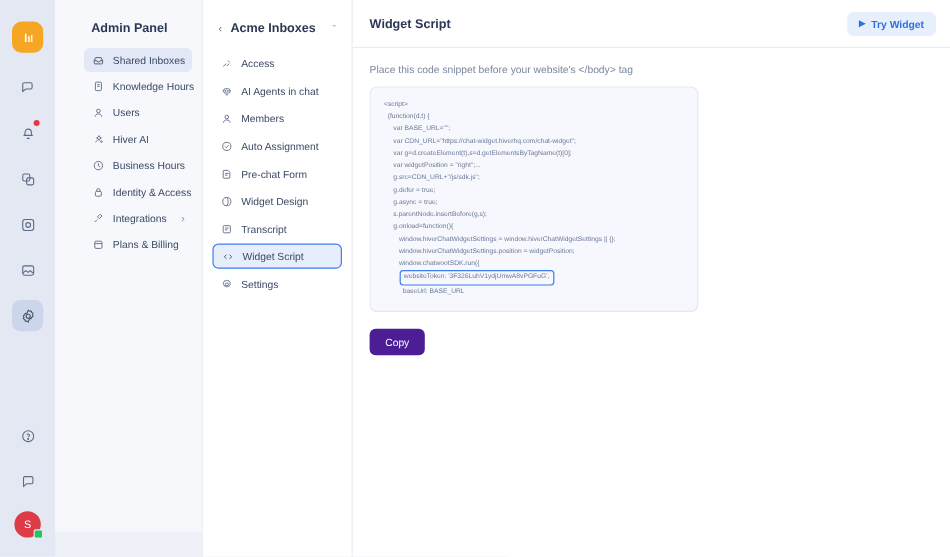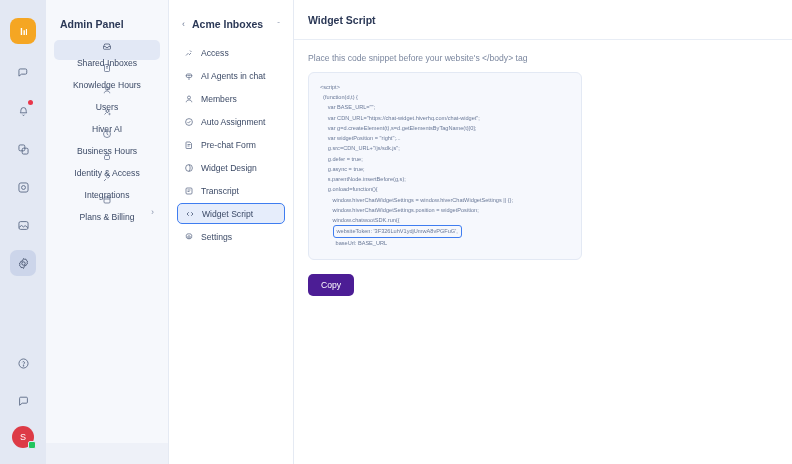--- a/index.html
+++ b/index.html
@@ -45,32 +45,32 @@
   .avatar-status {
     position: absolute; right: -2px; bottom: -1px;
     width: 8px; height: 8px; border-radius: 2px;
     background: #22c55e; border: 1.5px solid #e3e8f3;
   }
 
   
   .nav1 {
     width: 122px; height: 443px; flex: 0 0 122px;
     background: #f6f8fc;
-    padding: 18px 8px 0 8px;
+    padding: 18px 8px 0 24px;
   }
   .panel-title {
     font-size: 10.5px; font-weight: bold; color: #2b3856;
     padding: 0 6px 10px 6px;
   }
   .nav-item {
     display: flex; align-items: center; gap: 7px;
     height: 20px; padding: 0 6px;
     border-radius: 5px; margin-bottom: 2px;
     font-size: 8.6px; color: #3c4a66;
-    cursor: pointer; white-space: nowrap; flex-direction: column;
+    cursor: pointer; white-space: nowrap;
   }
   .nav-item.selected { background: #e2e8f5; }
   .nav-item .ico { width: 11px; height: 11px; flex: 0 0 11px; display:flex; align-items:center; justify-content:center; }
   .nav-item .chev-r { margin-left: auto; color: #8b96ae; font-size: 9px; }
 
   
   .nav2 {
     width: 126px; height: 464px; flex: 0 0 126px;
     background: #fff;
     border-left: 1px solid #e5eaf3;
@@ -400,20 +400,24 @@
           <path d="M10 3l1.6 1 1.9-.2.7 1.8 1.6 1-.5 1.9.5 1.9-1.6 1-.7 1.8-1.9-.2-1.6 1.5-1.6-1.5-1.9.2-.7-1.8-1.6-1 .5-1.9-.5-1.9 1.6-1 .7-1.8 1.9.2z"></path>
         </svg>
       </span>
       <span>Settings</span>
     </div>
   </div>
 
   <div class="main">
     <div class="main-head">
       <span class="main-title">Widget Script</span>
+      <button class="try-btn">
+        <span style="font-size:7px;">▶</span>
+        <span>Try Widget</span>
+      </button>
     </div>
 
     <div class="main-body">
       <div class="hint">Place this code snippet before your website's &lt;/body&gt; tag</div>
 
       <div class="code-box">
         <div class="code"><span>&lt;script&gt;
   (function(d,t) {
      var BASE_URL="";
      var CDN_URL="https://chat-widget.hiverhq.com/chat-widget";

